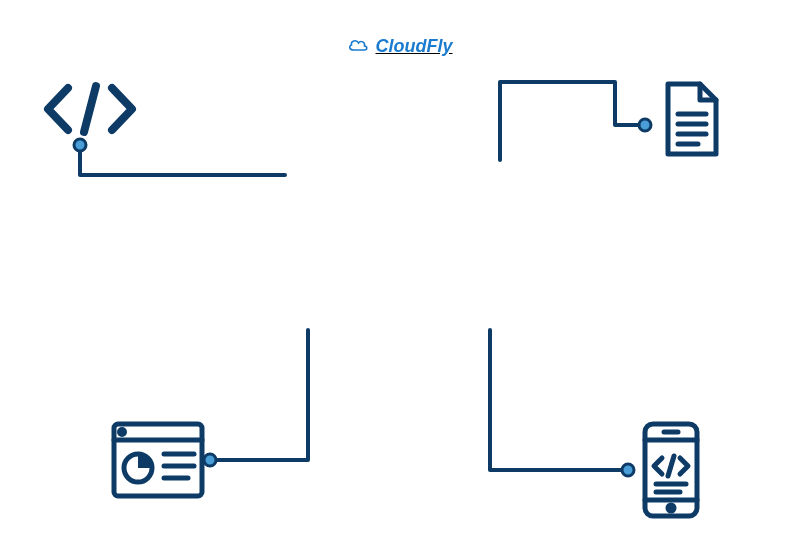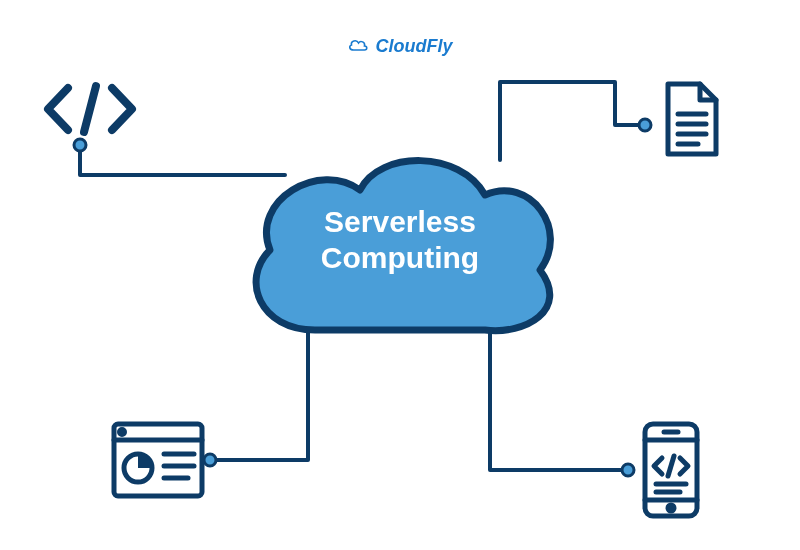--- a/index.html
+++ b/index.html
@@ -12,20 +12,21 @@
     overflow: hidden;
   }
   .logo {
     position: absolute;
     top: 36px;
     left: 50%;
     transform: translateX(-50%);
     display: flex;
     align-items: center;
     gap: 6px;
+    text-decoration: underline;
   }
   .logo-text {
     color: #1a7bcf;
     font-weight: 700;
     font-size: 18px;
     font-style: italic;
   }
   .stage { position: absolute; inset: 0; }
   .cloud-wrap {
     position: absolute;
@@ -78,33 +79,20 @@
       <circle cx="645" cy="125" r="6" fill="#4a9ed8" stroke="#0d3b66" stroke-width="3"></circle>
 
       <path d="M 308 330 L 308 460 L 210 460"></path>
       <circle cx="210" cy="460" r="6" fill="#4a9ed8" stroke="#0d3b66" stroke-width="3"></circle>
 
       <path d="M 490 330 L 490 470 L 628 470"></path>
       <circle cx="628" cy="470" r="6" fill="#4a9ed8" stroke="#0d3b66" stroke-width="3"></circle>
     </g>
   </svg>
 
-  <div class="cloud-wrap">
-    <svg width="340" height="220" viewBox="0 0 340 220">
-      <path d="M85 200
-               C30 200 10 150 40 120
-               C20 70 90 30 130 60
-               C150 20 230 20 255 65
-               C300 45 340 100 310 140
-               C340 180 295 205 255 200
-               Z" fill="#4a9ed8" stroke="#0d3b66" stroke-width="7" stroke-linejoin="round"></path>
-    </svg>
-    <div class="cloud-label">Serverless
-Computing</div>
-  </div>
 
   <div class="node code-node">
     <svg width="100" height="58" viewBox="0 0 100 58">
       <g stroke="#0d3b66" stroke-width="8" fill="none" stroke-linecap="round" stroke-linejoin="round">
         <polyline points="28,8 8,29 28,50"></polyline>
         <polyline points="72,8 92,29 72,50"></polyline>
         <line x1="56" y1="6" x2="44" y2="52"></line>
       </g>
     </svg>
   </div>

